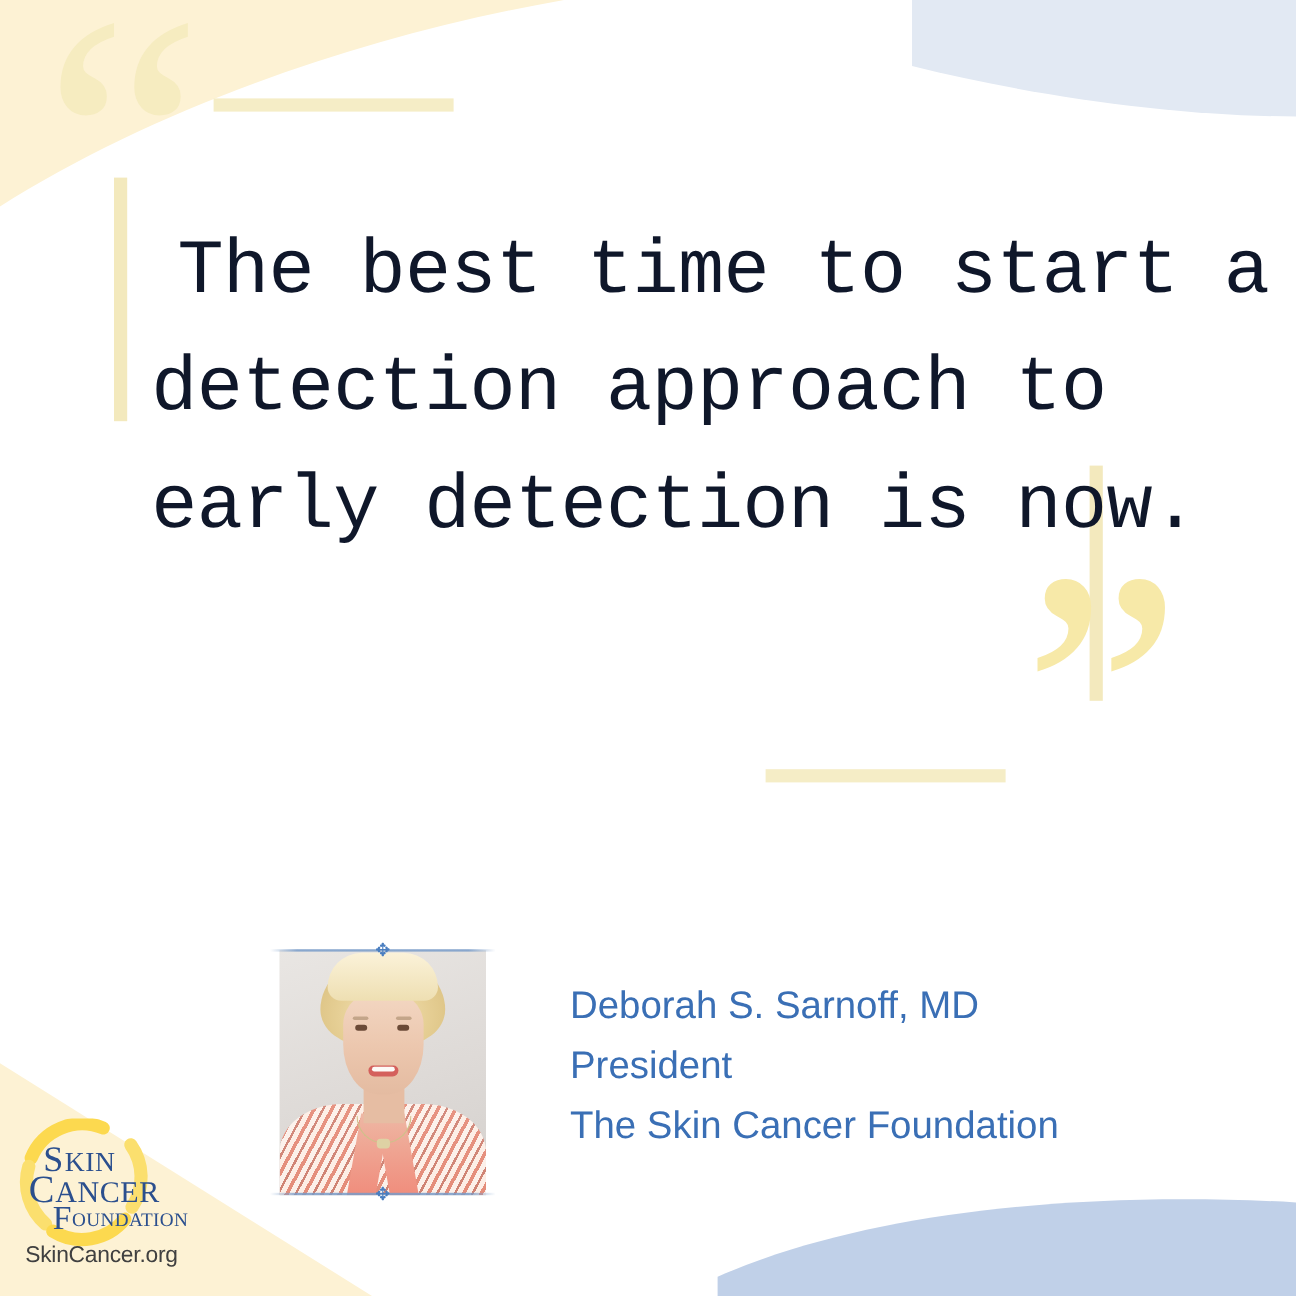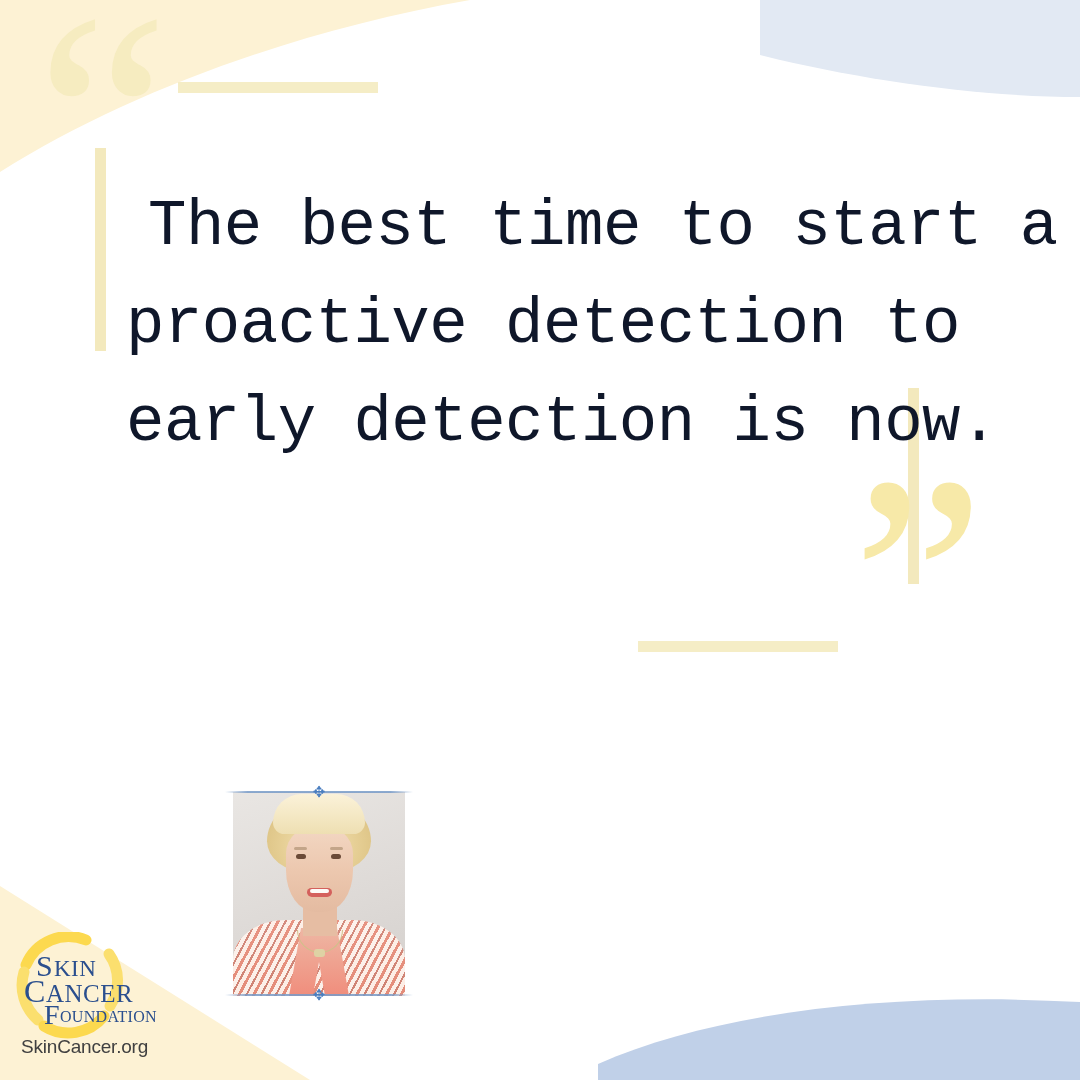--- a/index.html
+++ b/index.html
@@ -250,21 +250,21 @@
   <div class="rule-v" id="rule-left" style="left:95px; top:148px; width:11px; height:203px;"></div>
 
   <div class="rule-v" id="rule-right" style="left:908px; top:388px; width:11px; height:196px;"></div>
 
   <div class="rule-h" id="rule-bottom" style="left:638px; top:641px; width:200px; height:11px;"></div>
 
   <div id="quote-close" class="quote-glyph">”</div>
 
   <div id="quote-block">
     <div class="quote-line" id="quote-line-0">The best time to start a</div>
-    <div class="quote-line">proactive detection to</div>
+    <div class="quote-line">detection approach to</div>
     <div class="quote-line">early detection is now.</div>
   </div>
 
   <div id="portrait-wrap">
     <div id="portrait-frame">
       <div class="p-bg"></div>
       <div class="p-jacket"></div>
       <div class="p-jacket-gapL"></div>
       <div class="p-jacket-gapR"></div>
       <div class="p-neck"></div>
@@ -279,20 +279,25 @@
       <div class="p-eye r"></div>
       <div class="p-mouth"></div>
       <div class="p-teeth"></div>
     </div>
     <div class="sel-guide" id="sel-guide-top"></div>
     <div class="sel-guide" id="sel-guide-bottom"></div>
     <div class="sel-handle" id="sel-handle-top">✥</div>
     <div class="sel-handle" id="sel-handle-bottom">✥</div>
   </div>
 
+  <div id="attribution">
+    <div class="attr-line">Deborah S. Sarnoff, MD</div>
+    <div class="attr-line">President</div>
+    <div class="attr-line">The Skin Cancer Foundation</div>
+  </div>
 
   <div id="logo">
     <svg id="logo-mark" viewBox="0 0 150 108">
 
       <path d="M78,8 A46,46 0 0,0 18,33" fill="none" stroke="#fcd94f" stroke-width="11" stroke-linecap="round"></path>
       <path d="M16,40 A46,46 0 0,0 30,88" fill="none" stroke="#fbdf6e" stroke-width="11" stroke-linecap="round"></path>
       <path d="M36,94 A46,46 0 0,0 96,84" fill="none" stroke="#fcd94f" stroke-width="11" stroke-linecap="round"></path>
       <path d="M101,22 A46,46 0 0,1 102,74" fill="none" stroke="#fbdf6e" stroke-width="11" stroke-linecap="round"></path>
 
       <text x="28" y="44" font-family="'Liberation Serif', serif" font-size="30" fill="#2b4f8e">S</text>

